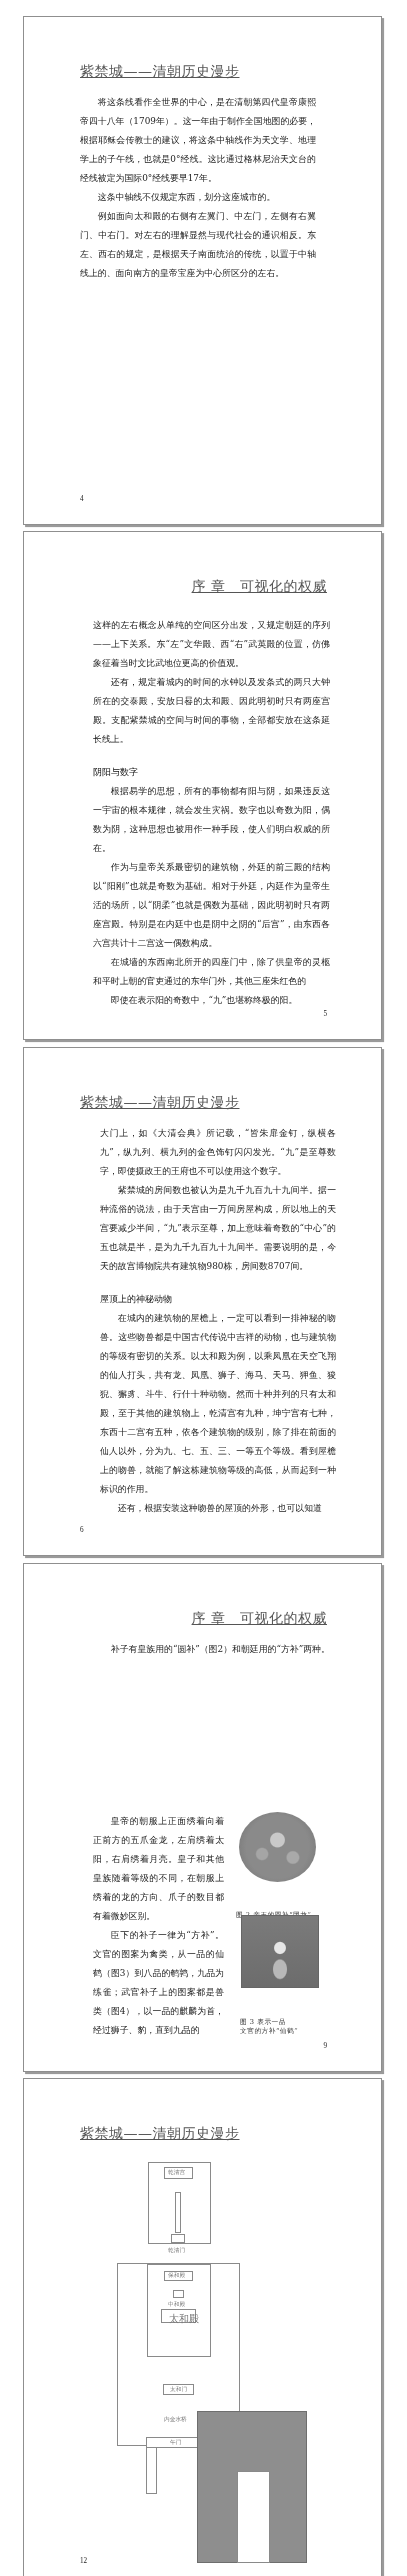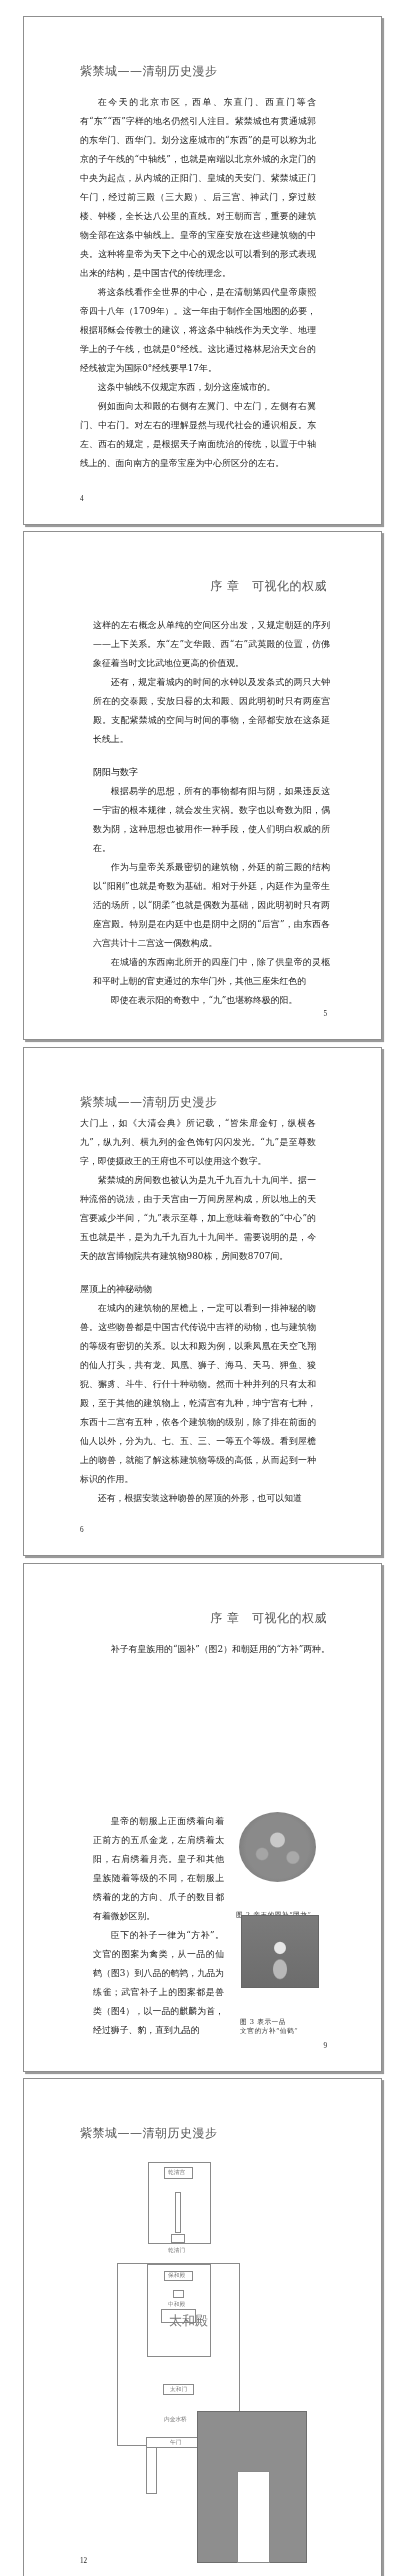--- a/index.html
+++ b/index.html
@@ -10,22 +10,22 @@
     color: #222;
   }
   .page {
     position: absolute; left: 23px; width: 359px;
     background: #fff;
     border: 0.5px solid #8f8f8f;
     box-shadow: 2.1px 2.1px 0 #9a9a9a;
     box-sizing: border-box;
   }
   .run-head {
-    position: absolute; font-size: 12px; color: #555; letter-spacing: 0.5px;
-    white-space: nowrap; line-height: 10.3px;
+    position: absolute; font-size: 14px; color: #555; letter-spacing: 0.5px;
+    white-space: nowrap; line-height: 10.3px; text-decoration: underline;
   }
   .run-head.left { left: 56px; }
   .run-head.right { right: 54px; }
   .text-block {
     position: absolute; font-size: 8.9px; line-height: 19px; color: #222;
     text-align: justify;
   }
   .text-block.l { left: 56px; width: 236px; }
   .text-block.r { left: 69px; width: 237px; }
   .text-block p { margin: 0; text-indent: 2em; }
@@ -67,21 +67,20 @@
   .plan .box { position: absolute; border: 0.8px solid #8a8a8a; background: #fff; box-sizing: border-box; }
   .plan .lbl { position: absolute; font-size: 5.7px; color: #777; white-space: nowrap; }
   .plan .dark { position: absolute; background: #8e8e8e; border: 0.5px solid #6e6e6e; box-sizing: border-box; }
 </style>
 </head>
 <body>
 
 <div class="page" style="top:15.5px;height:509px;">
   <div class="run-head left" style="top:49px;">紫禁城——清朝历史漫步</div>
   <div class="text-block l" style="top:76px;">
-    <p>在今天的北京市区，西单、东直门、西直门等含有“东”“西”字样的地名仍然引人注目。紫禁城也有贯通城郭的东华门、西华门。划分这座城市的“东西”的是可以称为北京的子午线的“中轴线”，也就是南端以北京外城的永定门的中央为起点，从内城的正阳门、皇城的天安门、紫禁城正门午门，经过前三殿（三大殿）、后三宫、神武门，穿过鼓楼、钟楼，全长达八公里的直线。对王朝而言，重要的建筑物全部在这条中轴线上。皇帝的宝座安放在这些建筑物的中央。这种将皇帝为天下之中心的观念以可以看到的形式表现出来的结构，是中国古代的传统理念。</p>
     <p>将这条线看作全世界的中心，是在清朝第四代皇帝康熙帝四十八年（1709年）。这一年由于制作全国地图的必要，根据耶稣会传教士的建议，将这条中轴线作为天文学、地理学上的子午线，也就是0°经线。这比通过格林尼治天文台的经线被定为国际0°经线要早17年。</p>
     <p>这条中轴线不仅规定东西，划分这座城市的。</p>
     <p>例如面向太和殿的右侧有左翼门、中左门，左侧有右翼门、中右门。对左右的理解显然与现代社会的通识相反。东左、西右的规定，是根据天子南面统治的传统，以置于中轴线上的、面向南方的皇帝宝座为中心所区分的左右。</p>
   </div>
   <div class="pnum left" style="top:478px;">4</div>
 </div>
 
 <div class="page" style="top:531px;height:509px;">
   <div class="run-head right" style="top:49px;">序 章　可视化的权威</div>
   <div class="text-block r" style="top:84px;">
@@ -92,21 +91,21 @@
     <p>根据易学的思想，所有的事物都有阳与阴，如果违反这一宇宙的根本规律，就会发生灾祸。数字也以奇数为阳，偶数为阴，这种思想也被用作一种手段，使人们明白权威的所在。</p>
     <p>作为与皇帝关系最密切的建筑物，外廷的前三殿的结构以“阳刚”也就是奇数为基础。相对于外廷，内廷作为皇帝生活的场所，以“阴柔”也就是偶数为基础，因此明初时只有两座宫殿。特别是在内廷中也是阴中之阴的“后宫”，由东西各六宫共计十二宫这一偶数构成。</p>
     <p>在城墙的东西南北所开的四座门中，除了供皇帝的灵柩和平时上朝的官吏通过的东华门外，其他三座朱红色的</p>
     <p>即使在表示阳的奇数中，“九”也堪称终极的阳。</p>
   </div>
   <div class="pnum right" style="top:478px;">5</div>
 </div>
 
 <div class="page" style="top:1047px;height:509px;">
   <div class="run-head left" style="top:49px;">紫禁城——清朝历史漫步</div>
-  <div class="text-block l" style="top:66px;">
+  <div class="text-block l" style="top:76px;margin-left:20px;">
     <p class="noindent">大门上，如《大清会典》所记载，“皆朱扉金钉，纵横各九”，纵九列、横九列的金色饰钉闪闪发光。“九”是至尊数字，即使摄政王的王府也不可以使用这个数字。</p>
     <p>紫禁城的房间数也被认为是九千九百九十九间半。据一种流俗的说法，由于天宫由一万间房屋构成，所以地上的天宫要减少半间，“九”表示至尊，加上意味着奇数的“中心”的五也就是半，是为九千九百九十九间半。需要说明的是，今天的故宫博物院共有建筑物980栋，房间数8707间。</p>
     <div class="gap"></div>
     <h3 style="font-weight:normal;">屋顶上的神秘动物</h3>
     <p>在城内的建筑物的屋檐上，一定可以看到一排神秘的吻兽。这些吻兽都是中国古代传说中吉祥的动物，也与建筑物的等级有密切的关系。以太和殿为例，以乘凤凰在天空飞翔的仙人打头，共有龙、凤凰、狮子、海马、天马、狎鱼、狻猊、獬豸、斗牛、行什十种动物。然而十种并列的只有太和殿，至于其他的建筑物上，乾清宫有九种，坤宁宫有七种，东西十二宫有五种，依各个建筑物的级别，除了排在前面的仙人以外，分为九、七、五、三、一等五个等级。看到屋檐上的吻兽，就能了解这栋建筑物等级的高低，从而起到一种标识的作用。</p>
     <p>还有，根据安装这种吻兽的屋顶的外形，也可以知道</p>
   </div>
   <div class="pnum left" style="top:478px;">6</div>
 </div>
 
@@ -141,21 +140,21 @@
     <div class="box" style="left:147px;top:155px;width:14.4px;height:9.3px;"></div>
     <div class="lbl" style="left:144px;top:168px;">乾清门</div>
 
     <div class="box" style="left:93px;top:184px;width:123px;height:183px;"></div>
     <div class="box" style="left:123px;top:185px;width:64px;height:93px;"></div>
     <div class="box" style="left:140px;top:192px;width:29px;height:10.3px;"></div>
     <div class="lbl" style="left:144px;top:193px;">保和殿</div>
     <div class="box" style="left:149px;top:211px;width:11.3px;height:8.2px;"></div>
     <div class="lbl" style="left:144px;top:222px;">中和殿</div>
     <div class="box" style="left:137px;top:230px;width:35px;height:14.4px;"></div>
-    <div class="lbl" style="left:145px;top:233px;font-size:13px;">太和殿</div>
+    <div class="lbl" style="left:145px;top:233px;font-size:10px;">太和殿</div>
     <div class="box" style="left:139px;top:305px;width:31px;height:11.3px;"></div>
     <div class="lbl" style="left:146px;top:307px;">太和门</div>
     <div class="lbl" style="left:140px;top:337px;">内金水桥</div>
 
     <div class="box" style="left:122px;top:358px;width:66px;height:11.3px;"></div>
     <div class="lbl" style="left:146px;top:360px;">午门</div>
     <div class="box" style="left:122px;top:368px;width:11.3px;height:47px;"></div>
     <div class="box" style="left:178px;top:368px;width:11.3px;height:47px;"></div>
 
     <div class="dark" style="left:173px;top:332px;width:110px;height:152px;"></div>

